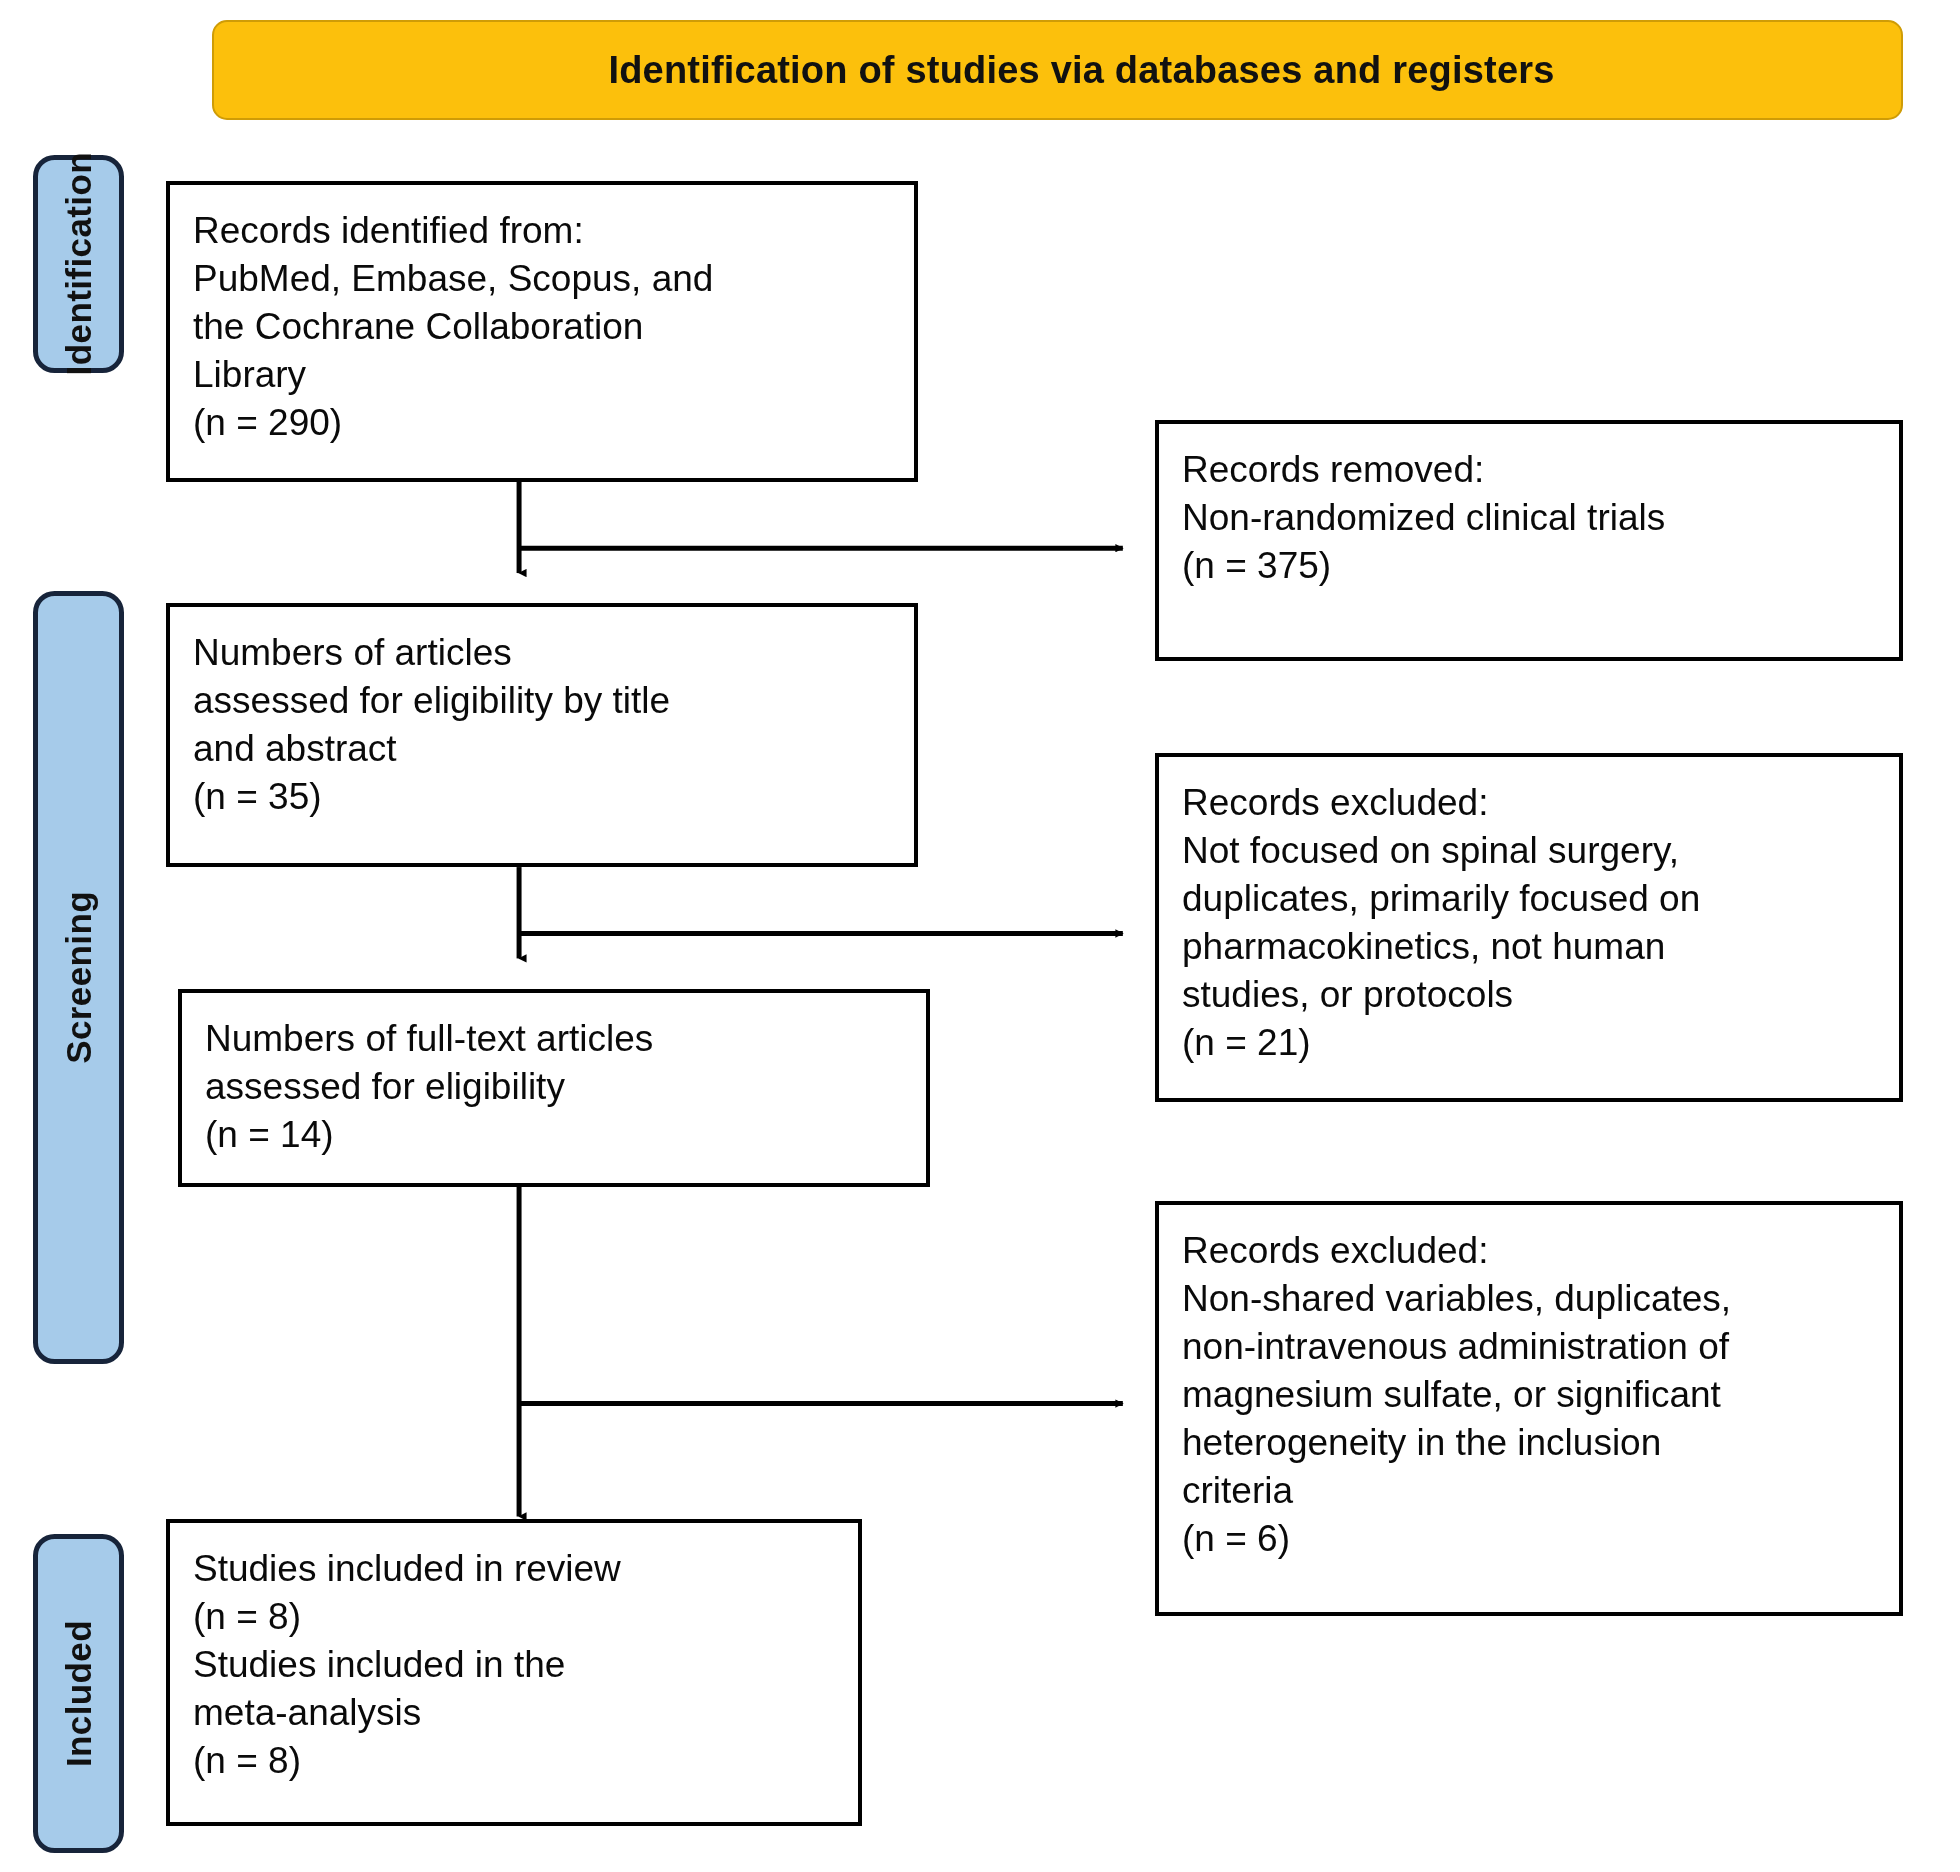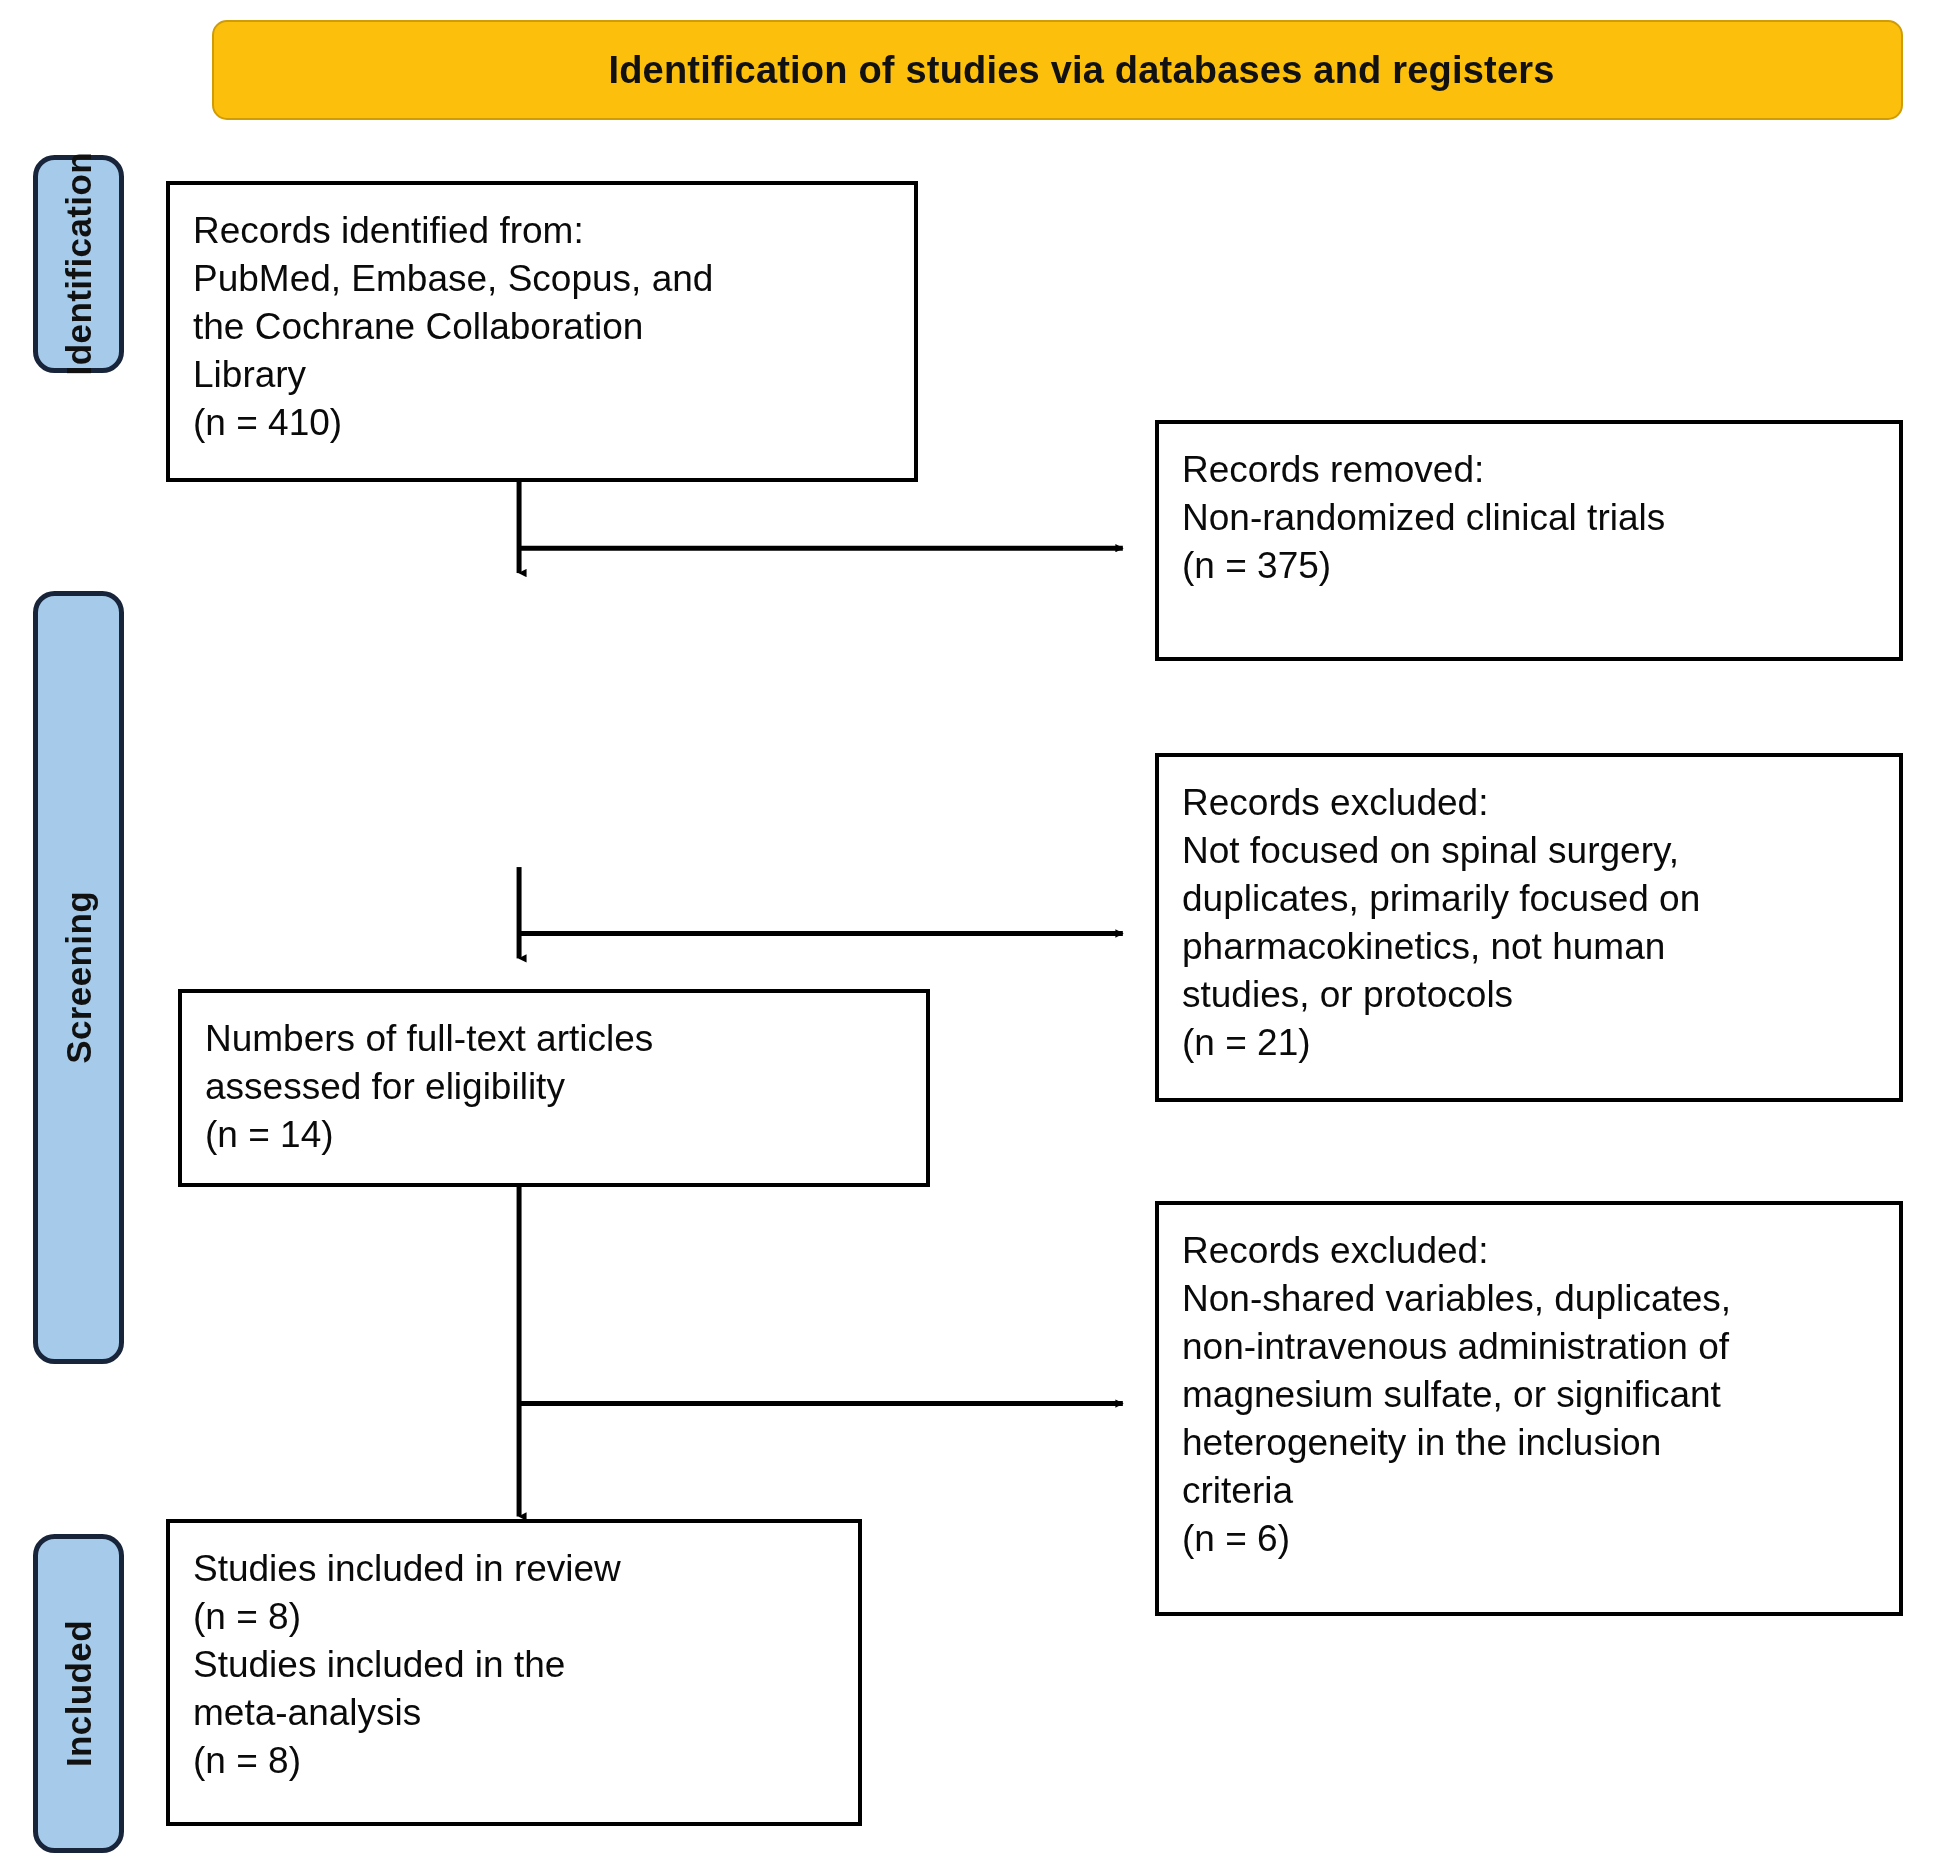--- a/index.html
+++ b/index.html
@@ -158,23 +158,29 @@
 
   <div class="stage-tab" id="tab-included">
     <span class="stage-tab-label">Included</span>
   </div>
 
   <div class="flow-box" id="box-identified">
     <p>Records identified from:
 PubMed, Embase, Scopus, and
 the Cochrane Collaboration
 Library
-(n = 410)</p>
-  </div>
-
+(n = 290)</p>
+  </div>
+
+  <div class="flow-box" id="box-title-abs">
+    <p>Numbers of articles
+assessed for eligibility by title
+and abstract
+(n = 35)</p>
+  </div>
 
   <div class="flow-box" id="box-fulltext">
     <p>Numbers of full-text articles
 assessed for eligibility
 (n = 14)</p>
   </div>
 
   <div class="flow-box" id="box-included">
     <p>Studies included in review
 (n = 8)

